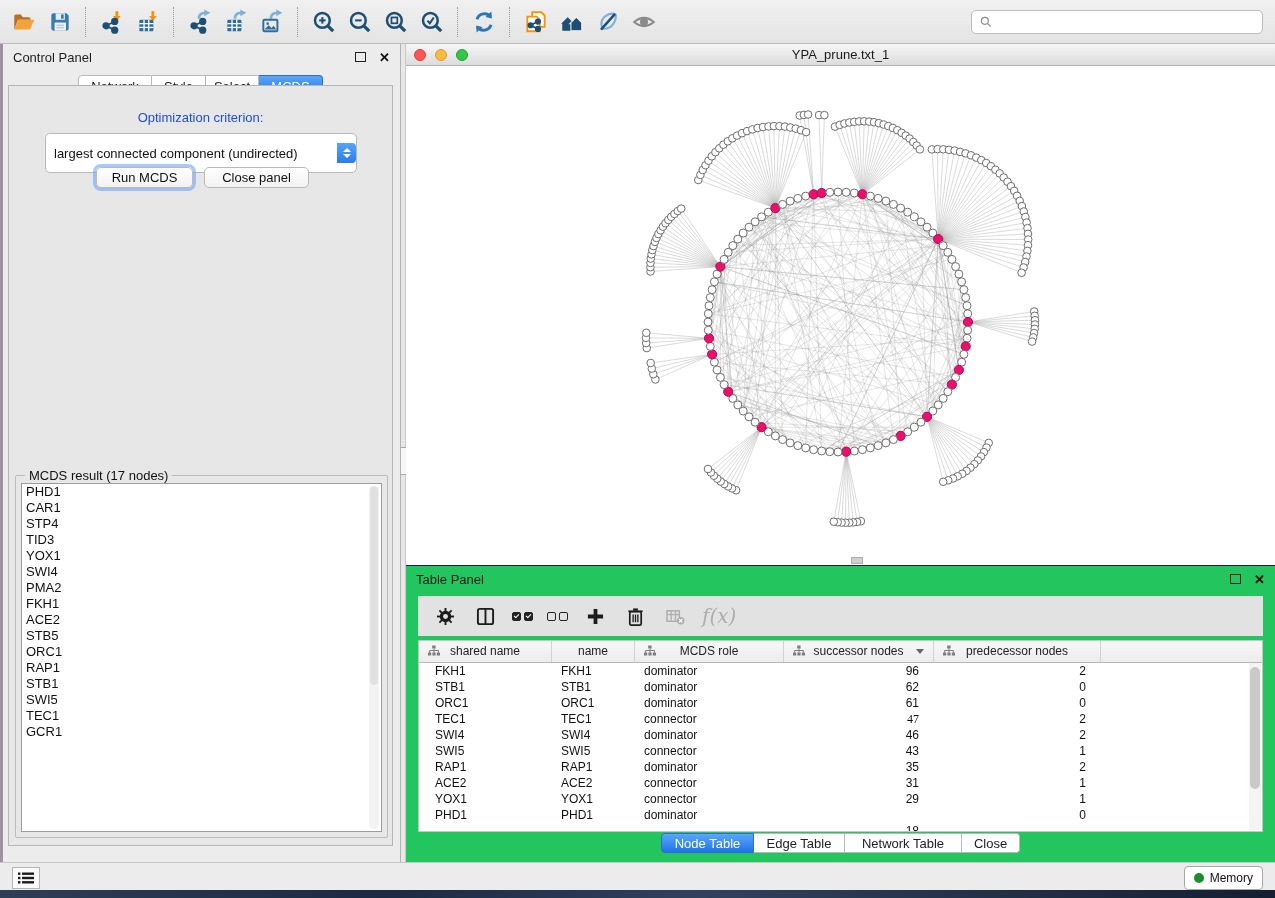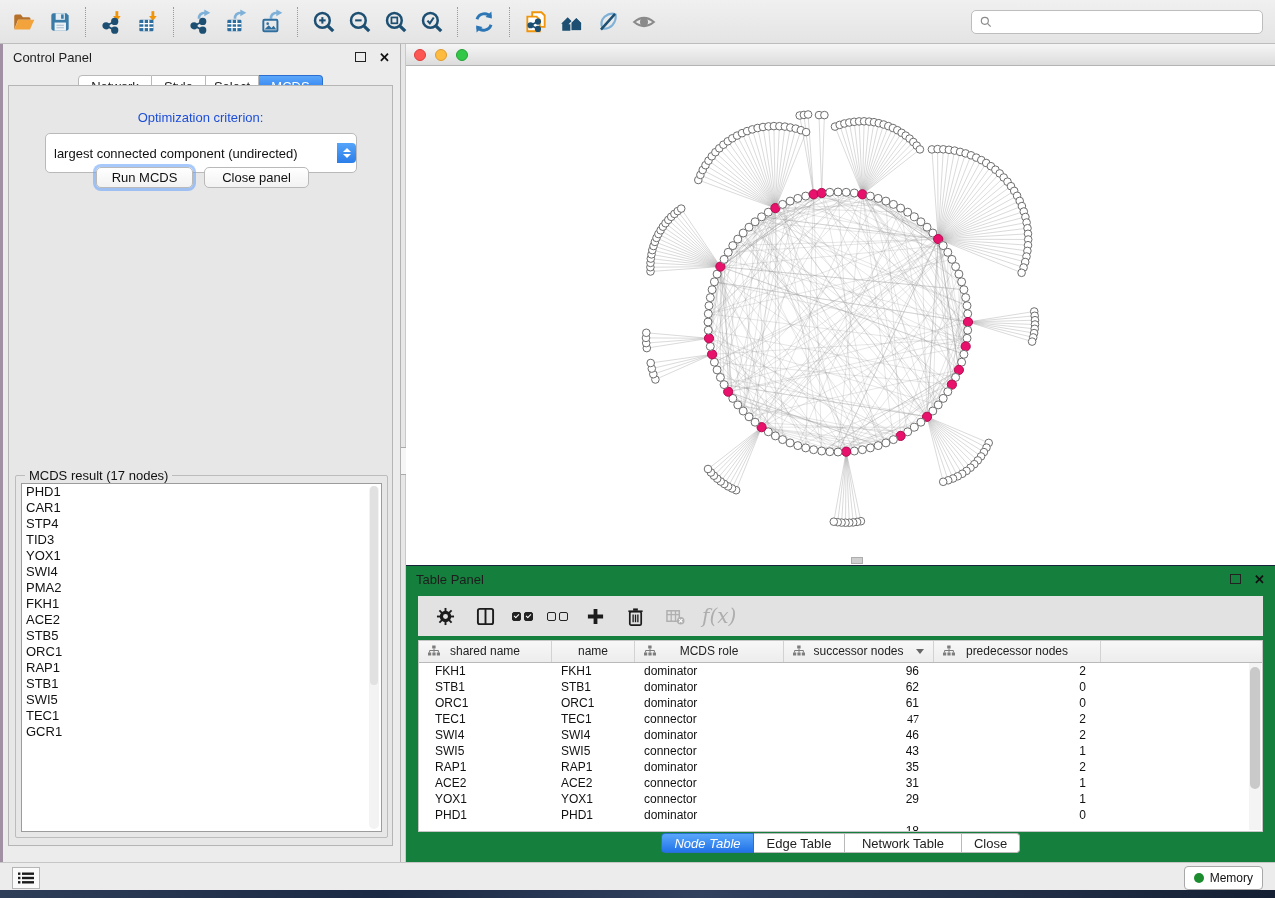--- a/index.html
+++ b/index.html
@@ -72,21 +72,21 @@
   #tl-close{left:8px;background:#fc5753;border:1px solid #df3e3a;}
   #tl-min{left:29px;background:#fdbc40;border:1px solid #de9b2d;}
   #tl-zoom{left:50px;background:#33c748;border:1px solid #24a137;}
   #net-title{position:absolute;left:0;right:0;top:3px;text-align:center;font-size:13px;color:#1a1a1a;}
   #net-canvas{position:absolute;left:0;top:22px;width:869px;height:499px;background:#fff;overflow:hidden;}
   .chord{stroke:#8f8f8f;stroke-opacity:.32;stroke-width:.7;}
   .fan-edge{stroke:#9e9e9e;stroke-opacity:.55;stroke-width:.7;}
   .ring-node,.leaf-node{fill:#fff;stroke:#6e6e6e;stroke-width:1;}
   .mcds-node{fill:#e8116b;stroke:#b30d52;stroke-width:1;}
   
-  #table-panel{position:absolute;left:406px;top:566px;width:869px;height:296px;background:#15803d;}
+  #table-panel{position:absolute;left:406px;top:566px;width:869px;height:296px;background:#22c55e;}
   #tp-toolbar{position:absolute;left:12px;right:12px;top:30px;height:40px;background:#e2e2e2;
      display:flex;align-items:center;gap:14px;padding-left:14px;box-sizing:border-box;}
   .tpt-btn{display:flex;align-items:center;justify-content:center;width:26px;height:26px;cursor:default;}
   .tpt-btn svg{width:19px;height:19px;}
   .cb-pair{display:flex;gap:3px;}
   .cb{width:9px;height:9px;box-sizing:border-box;border:1.5px solid #222;border-radius:2px;position:relative;}
   .cb.checked{background:#222;}
   .cb.checked:after{content:"";position:absolute;left:1px;top:1px;width:4px;height:2px;
      border-left:1.5px solid #fff;border-bottom:1.5px solid #fff;transform:rotate(-45deg);}
   .fx{font:italic 20px "DejaVu Serif",serif;color:#adadad;}
@@ -102,21 +102,21 @@
   .td{height:16px;line-height:16px;font-size:12px;color:#111;box-sizing:border-box;flex:none;
      white-space:nowrap;overflow:hidden;}
   .td.l{text-align:left;padding-left:16px;}
   .td.l2{text-align:left;padding-left:9px;}
   .td.r{text-align:right;padding-right:15px;}
   #tbl-scroll{position:absolute;top:22px;right:1px;width:12px;bottom:1px;background:#f4f4f4;}
   #tbl-thumb{position:absolute;left:1px;top:4px;width:10px;height:122px;background:#c9c9c9;border-radius:5px;}
   #tp-tabs{position:absolute;left:0;right:0;top:267px;display:flex;justify-content:center;}
   .ttab{height:20px;line-height:20px;text-align:center;font-size:13px;color:#222;background:#fff;
      border:1px solid #b9b9b9;border-left:none;box-sizing:border-box;cursor:default;}
-  .ttab:first-child{border-left:1px solid #b9b9b9;border-radius:4px 0 0 4px;font-style:italic;}
+  .ttab:first-child{border-left:1px solid #b9b9b9;border-radius:4px 0 0 4px;}
   .ttab:last-child{border-radius:0 4px 4px 0;}
   .ttab.active{background:linear-gradient(#5aa7fb,#2173e8);color:#fff;border-color:#2d6fd1;}
   
   #status-bar{position:absolute;left:0;top:862px;width:1275px;height:28px;background:#ececec;
      border-top:1px solid #c6c6c6;box-sizing:border-box;}
   #list-btn{position:absolute;left:12px;top:4px;width:26px;height:20px;background:#fafafa;
      border:1px solid #b5b5b5;display:flex;align-items:center;justify-content:center;cursor:default;}
   #memory-btn{position:absolute;right:12px;top:3px;height:22px;background:#fff;border:1px solid #a8a8a8;
      border-radius:4px;display:flex;align-items:center;padding:0 9px;gap:6px;font-size:12px;color:#111;cursor:default;}
   #memory-dot{width:10px;height:10px;border-radius:50%;background:#1c8c2e;}
@@ -359,20 +359,21 @@
 
   <div id="v-divider">
     <div id="v-handle"></div>
   </div>
 
   <div id="network-window">
     <div id="net-titlebar">
       <span class="traffic" id="tl-close"></span>
       <span class="traffic" id="tl-min"></span>
       <span class="traffic" id="tl-zoom"></span>
+      <div id="net-title">YPA_prune.txt_1</div>
     </div>
     <div id="net-canvas">
       <div id="graph-holder"><svg width="869" height="499" viewBox="0 0 869 499">
             <line class="chord" x1="369.4" y1="142.1" x2="326.8" y2="332.4"></line>
             <line class="chord" x1="369.4" y1="142.1" x2="521.0" y2="350.8"></line>
             <line class="chord" x1="369.4" y1="142.1" x2="318.1" y2="193.4"></line>
             <line class="chord" x1="369.4" y1="142.1" x2="552.9" y2="303.9"></line>
             <line class="chord" x1="369.4" y1="142.1" x2="521.0" y2="350.8"></line>
             <line class="chord" x1="369.4" y1="142.1" x2="314.4" y2="311.4"></line>
             <line class="chord" x1="369.4" y1="142.1" x2="308.4" y2="215.8"></line>

